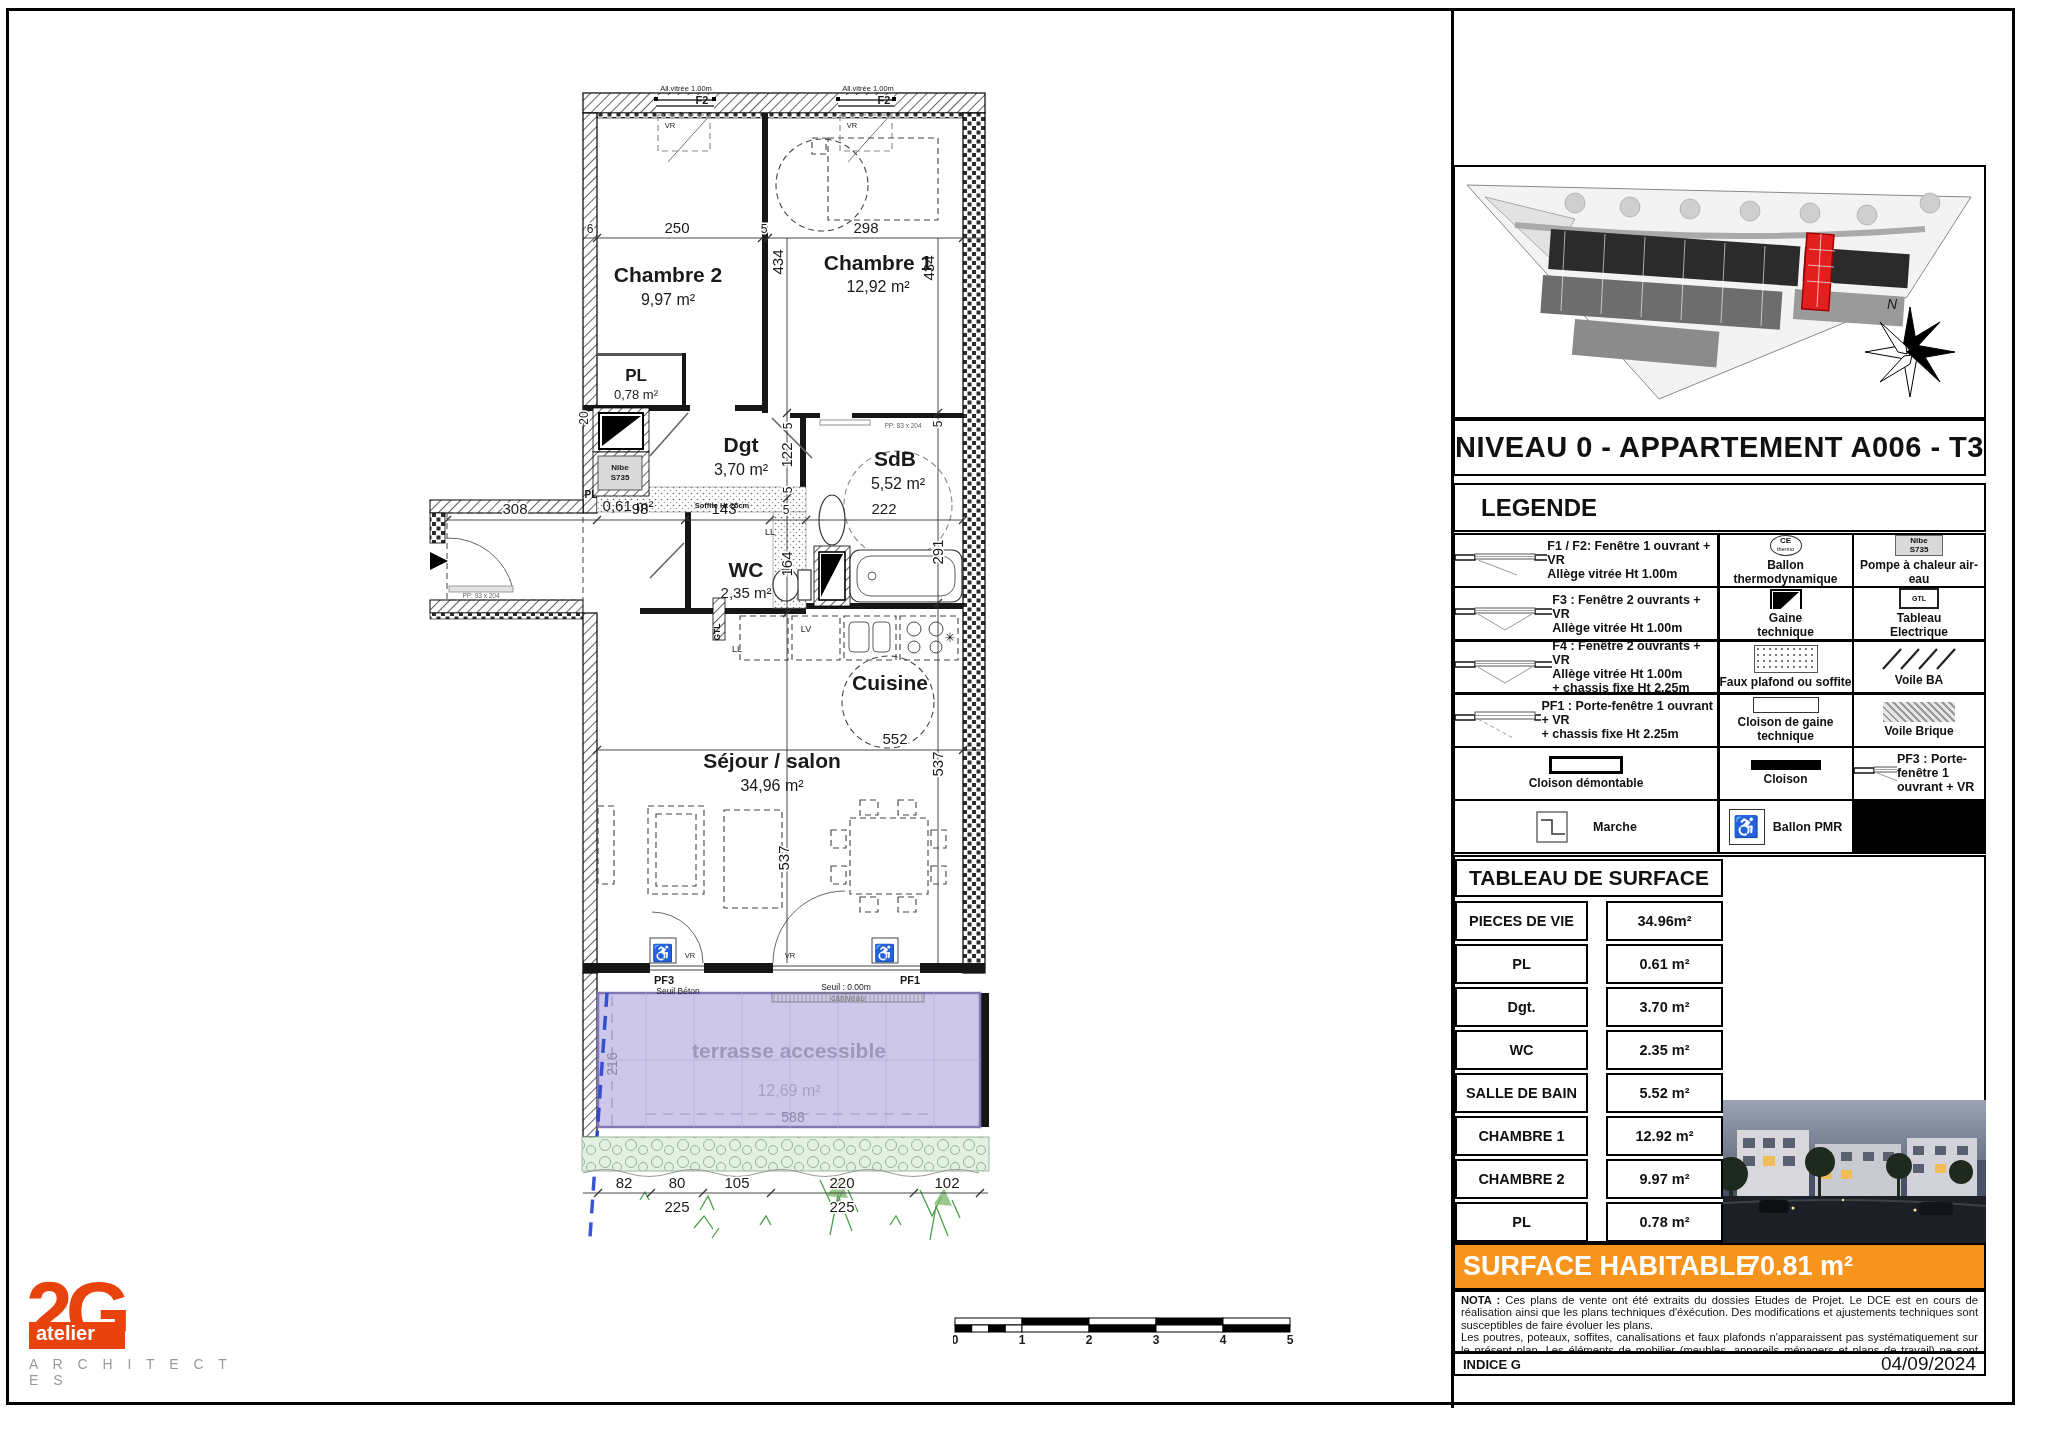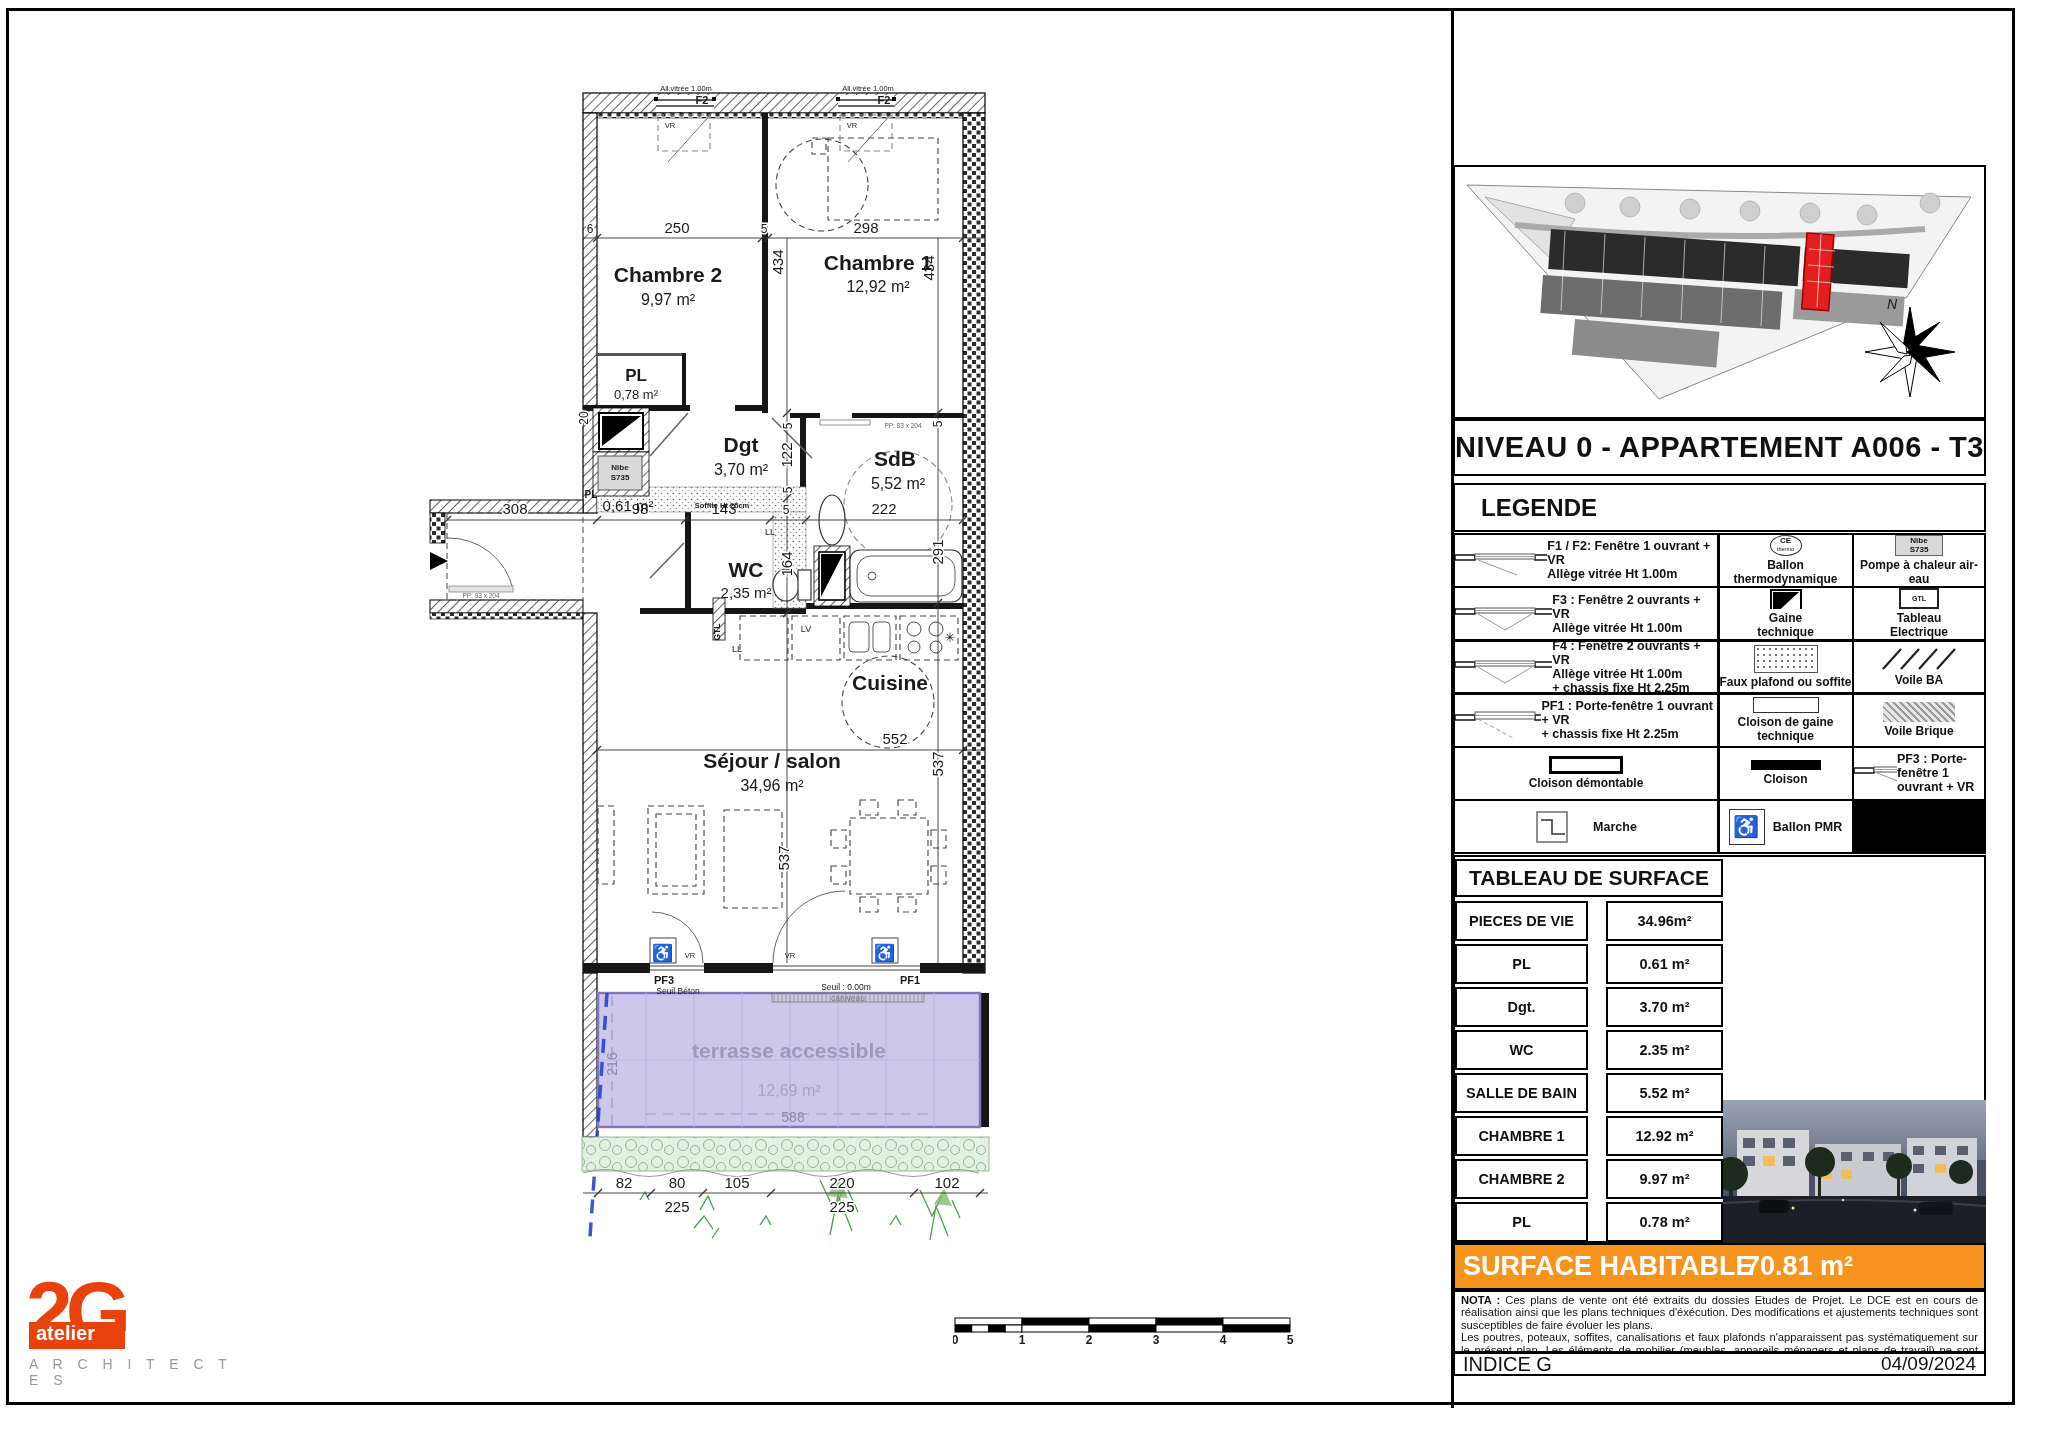--- a/index.html
+++ b/index.html
@@ -42,21 +42,21 @@
   .srow.gray .c{background:#d9d9d9;}
   .photo{position:absolute;left:268px;top:243px;width:263px;height:143px;}
   .orangebar{position:absolute;left:1453px;top:1243px;width:533px;height:47px;background:#F7941D;border:2.5px solid #000;
              box-sizing:border-box;display:flex;align-items:center;color:#fff;font-weight:bold;font-size:27px;}
   .orangebar .lab{padding-left:8px;}
   .orangebar .val{position:absolute;left:250px;}
   .nota{position:absolute;left:1453px;top:1290px;width:533px;height:63px;border:2.5px solid #000;box-sizing:border-box;
         font-size:11.2px;line-height:12.4px;padding:2px 6px;text-align:justify;background:#fff;}
   .indice{position:absolute;left:1453px;top:1352px;width:533px;height:24px;border:2.5px solid #000;box-sizing:border-box;
           display:flex;align-items:center;justify-content:space-between;padding:0 8px;background:#fff;}
-  .indice .lab{font-weight:normal;font-size:20px;}
+  .indice .lab{font-weight:bold;font-size:13px;}
   .indice .date{font-size:19px;}
   .siteplanbox{position:absolute;left:1453px;top:165px;width:533px;height:254px;border:2.5px solid #000;box-sizing:border-box;background:#fff;}
   .logo{position:absolute;left:26px;top:1276px;width:210px;height:96px;}
   .logo .mark{font-size:84px;font-weight:bold;color:#E8430C;letter-spacing:-7px;line-height:70px;}
   .logo .chip{position:absolute;left:3px;top:46px;width:96px;height:27px;background:#E8430C;display:flex;align-items:flex-start;}
   .logo .chip span{color:#fff;font-weight:bold;font-size:20px;padding-left:7px;}
   .logo .arch{position:absolute;left:3px;top:80px;color:#9a9a9a;font-weight:normal;font-size:14px;letter-spacing:5.5px;}
   .scalebar{position:absolute;left:953px;top:1316px;}
   svg text{font-family:"Liberation Sans",sans-serif;fill:#1a1a1a;}
   svg .dim{font-size:15px;paint-order:stroke;stroke:#fff;stroke-width:3px;}

